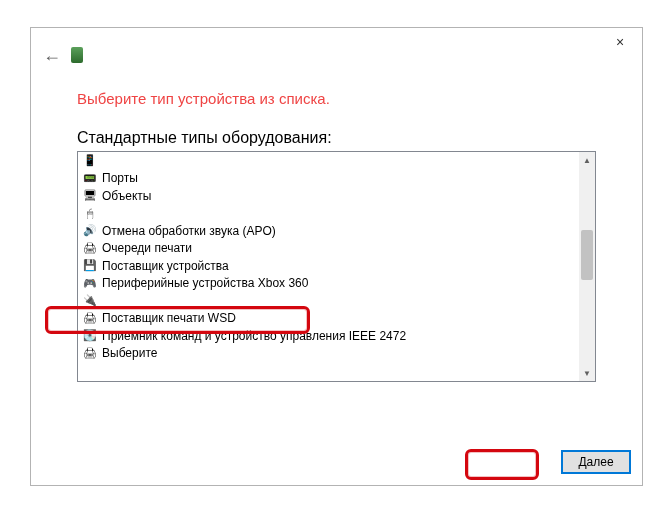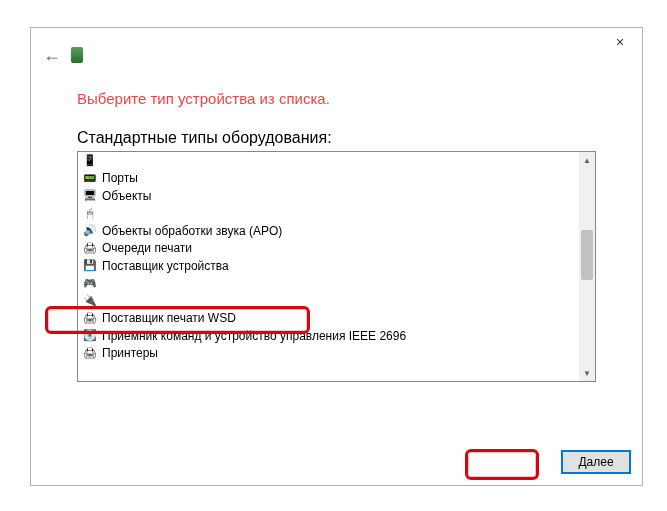--- a/index.html
+++ b/index.html
@@ -184,47 +184,48 @@
         </div>
       <div class="list-item">
           <span class="list-icon">🖥</span>
           <span>Объекты</span>
         </div>
       <div class="list-item">
           <span class="list-icon">🖱</span>
         </div>
       <div class="list-item">
           <span class="list-icon">🔊</span>
-          <span>Объекты обработки звука (APO)</span>
+          <span>Отмена обработки звука (APO)</span>
         </div>
       <div class="list-item">
           <span class="list-icon">🖨</span>
           <span>Очереди печати</span>
         </div>
       <div class="list-item">
           <span class="list-icon">💾</span>
           <span>Поставщик устройства</span>
         </div>
       <div class="list-item">
           <span class="list-icon">🎮</span>
+          <span>Периферийные устройства Xbox 360</span>
         </div>
       <div class="list-item">
           <span class="list-icon">🔌</span>
         </div>
       <div class="list-item">
           <span class="list-icon">🖨</span>
           <span>Поставщик печати WSD</span>
         </div>
       <div class="list-item">
           <span class="list-icon">💽</span>
-          <span>Приемник команд и устройство управления IEEE 2696</span>
+          <span>Приемник команд и устройство управления IEEE 2472</span>
         </div>
       <div class="list-item">
           <span class="list-icon">🖨</span>
-          <span>Принтеры</span>
+          <span>Выберите</span>
         </div>
       <div class="list-item truncated-row">
           <span class="list-icon"></span>
           <span></span>
         </div>
     </div>
     <div class="scrollbar">
       <div class="sb-arrow">▲</div>
       <div class="sb-track">
         <div class="sb-thumb"></div>

